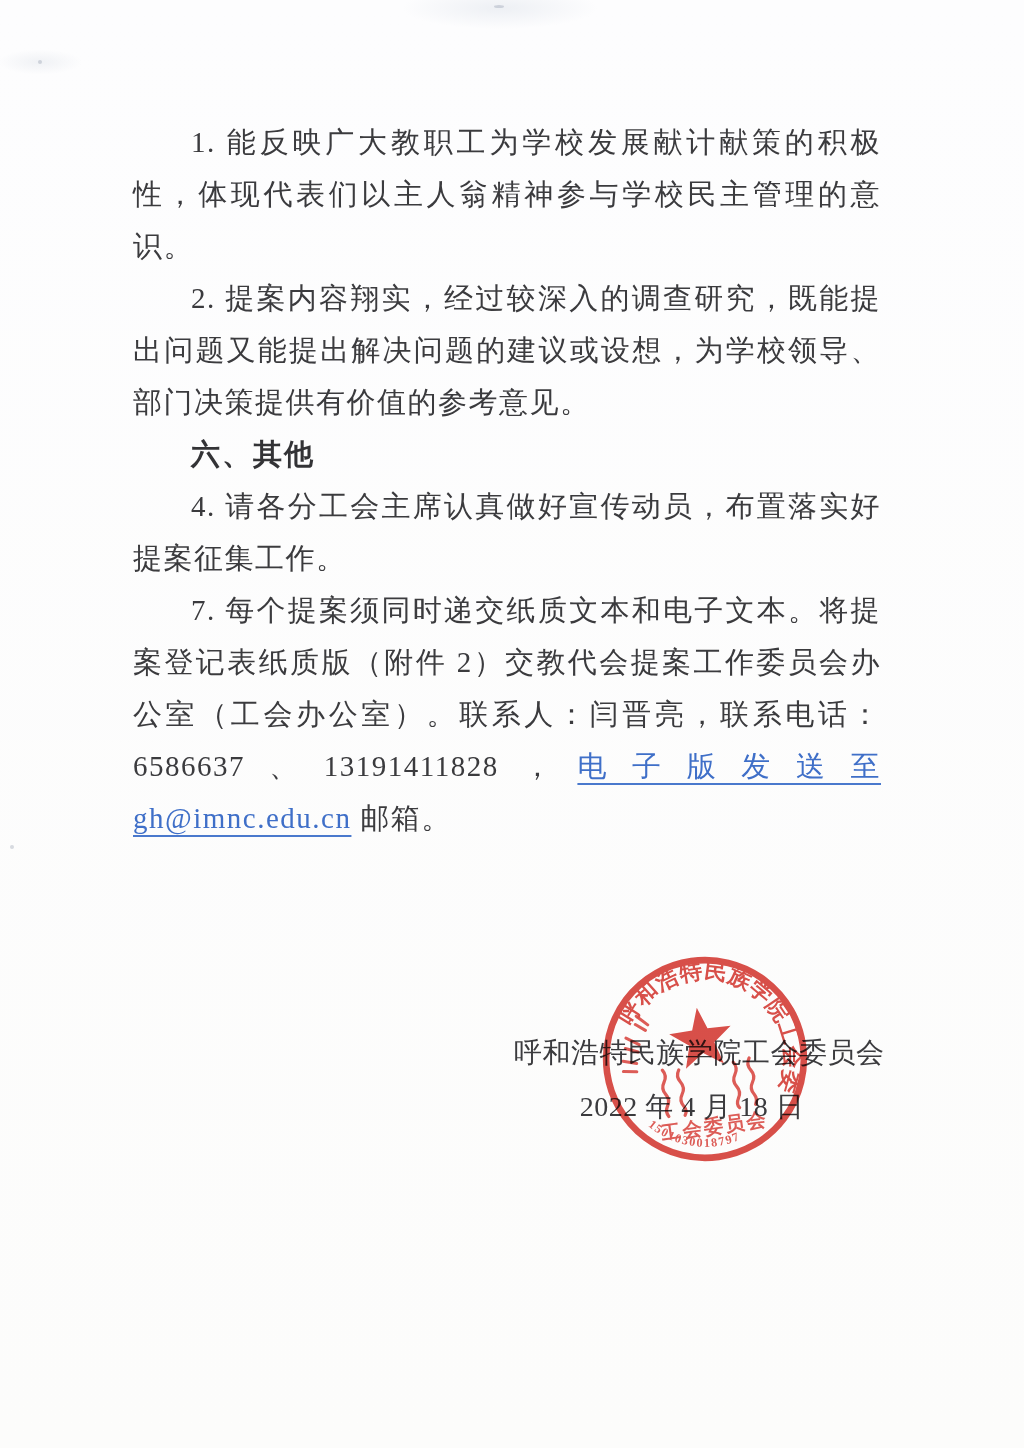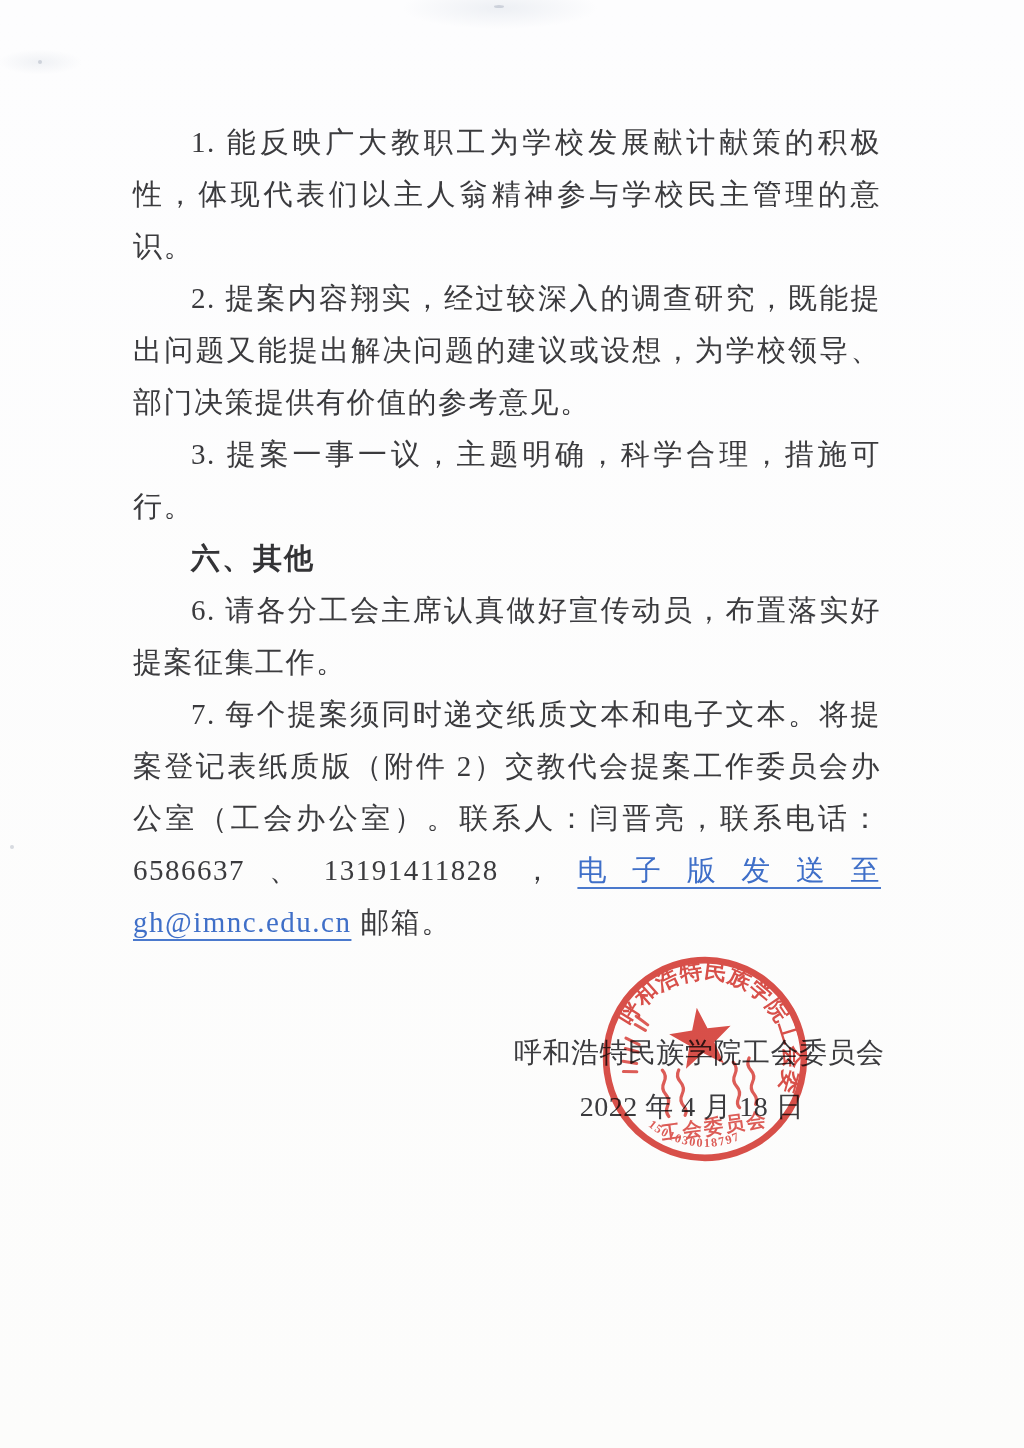--- a/index.html
+++ b/index.html
@@ -64,23 +64,22 @@
 
 <div class="page">
 
   <div class="speck" style="left:494px;top:5px;width:10px;height:3px;"></div>
   <div class="speck" style="left:38px;top:60px;width:4px;height:4px;"></div>
   <div class="speck" style="left:10px;top:845px;width:4px;height:4px;"></div>
 
   <div class="body-text">
     <p>1. 能反映广大教职工为学校发展献计献策的积极性，体现代表们以主人翁精神参与学校民主管理的意识。</p>
     <p>2. 提案内容翔实，经过较深入的调查研究，既能提出问题又能提出解决问题的建议或设想，为学校领导、部门决策提供有价值的参考意见。</p>
-    <p>3. 提案一事一议，主题明确，科学合理，措施可行。</p>
     <p class="heading">六、其他</p>
-    <p>6. 请各分工会主席认真做好宣传动员，布置落实好提案征集工作。</p>
+    <p>4. 请各分工会主席认真做好宣传动员，布置落实好提案征集工作。</p>
     <p><span>7. 每个提案须同时递交纸质文本和电子文本。将提案登记表纸质版（附件 2）交教代会提案工作委员会办公室（工会办公室）。联系人：闫晋亮，联系电话：6586637、13191411828，</span><a class="email-link">电子版发送至 gh@imnc.edu.cn</a><span> 邮箱。</span></p>
   </div>
 
   <div class="sig-org">呼和浩特民族学院工会委员会</div>
   <div class="sig-date">2022 年 4 月 18 日</div>
 
   <svg class="seal" viewBox="0 0 210 210">
     <defs>
       <path id="arcTop" d="M 36.6,144.5 A 79,79 0 1 1 173.4,144.5" fill="none"></path>
       <path id="arcBottom" d="M 31,149 A 86,86 0 0 0 179,149" fill="none"></path>

